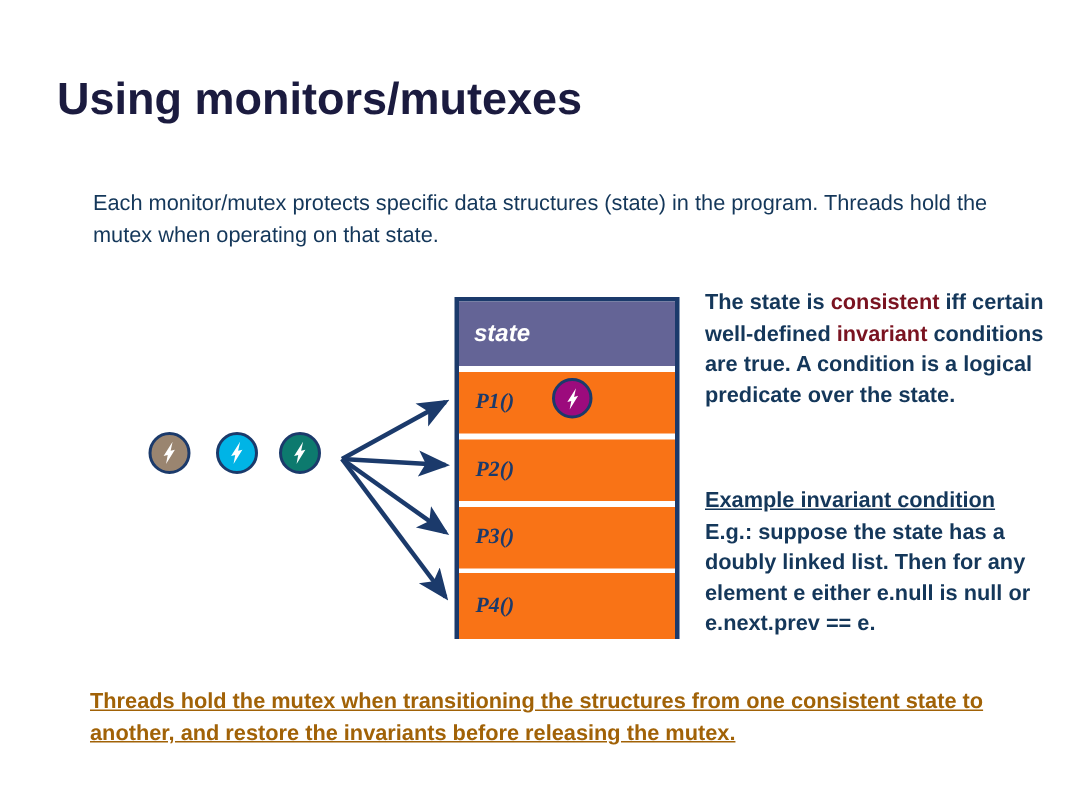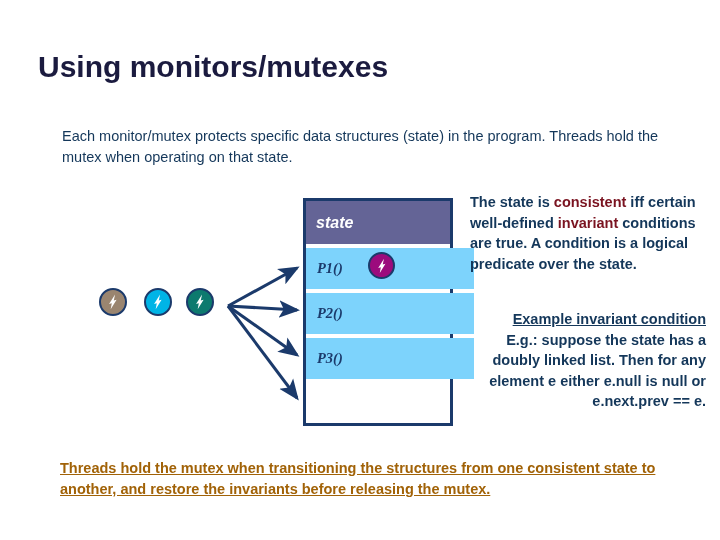--- a/index.html
+++ b/index.html
@@ -65,23 +65,23 @@
     font-weight: bold;
     font-size: 16px;
     display: flex;
     align-items: center;
     padding-left: 10px;
     box-sizing: border-box;
   }
   .state-row {
     position: absolute;
     left: 0px;
-    width: 168px;
+    width: 144px;
     height: 41px;
-    background: #7dd3fc;
+    background: #f97316;
     color: #1b3a6b;
     font-family: "Liberation Serif", serif;
     font-style: italic;
     font-weight: bold;
     font-size: 14.5px;
     display: flex;
     align-items: center;
     padding-left: 11px;
     box-sizing: border-box;
   }
@@ -129,21 +129,21 @@
   .right-col {
     position: absolute;
     left: 470px;
     width: 236px;
     font-size: 14.5px;
     font-weight: bold;
     line-height: 20.5px;
     color: #14375a;
   }
   #right-para-1 { top: 192px; }
-  #right-para-2 { top: 309px; text-align: right; }
+  #right-para-2 { top: 324px; }
   .hl { color: #7a1320; }
   .underline-head {
     text-decoration: underline;
     display: block;
   }
 
   
   #bottom-text {
     position: absolute;
     left: 60px;
@@ -177,20 +177,21 @@
       <line x1="228" y1="306" x2="297" y2="355"></line>
       <line x1="228" y1="306" x2="297" y2="398"></line>
     </g>
   </svg>
 
   <div id="state-box">
     <div class="state-header">state</div>
     <div class="state-row" id="row-0">P1()</div>
     <div class="state-row" id="row-1">P2()</div>
     <div class="state-row" id="row-2">P3()</div>
+    <div class="state-row" id="row-3">P4()</div>
   </div>
 
   <div class="token" id="thread-0">
     <svg class="bolt" viewBox="0 0 28 28">
       <path d="M16.4 5.2 L9.4 16.4 L12.6 15.6 L11.3 22.6 L18.2 11.4 L14.9 12.3 Z" fill="#ffffff"></path>
     </svg>
   </div>
   <div class="token" id="thread-1">
     <svg class="bolt" viewBox="0 0 28 28">
       <path d="M16.4 5.2 L9.4 16.4 L12.6 15.6 L11.3 22.6 L18.2 11.4 L14.9 12.3 Z" fill="#ffffff"></path>

